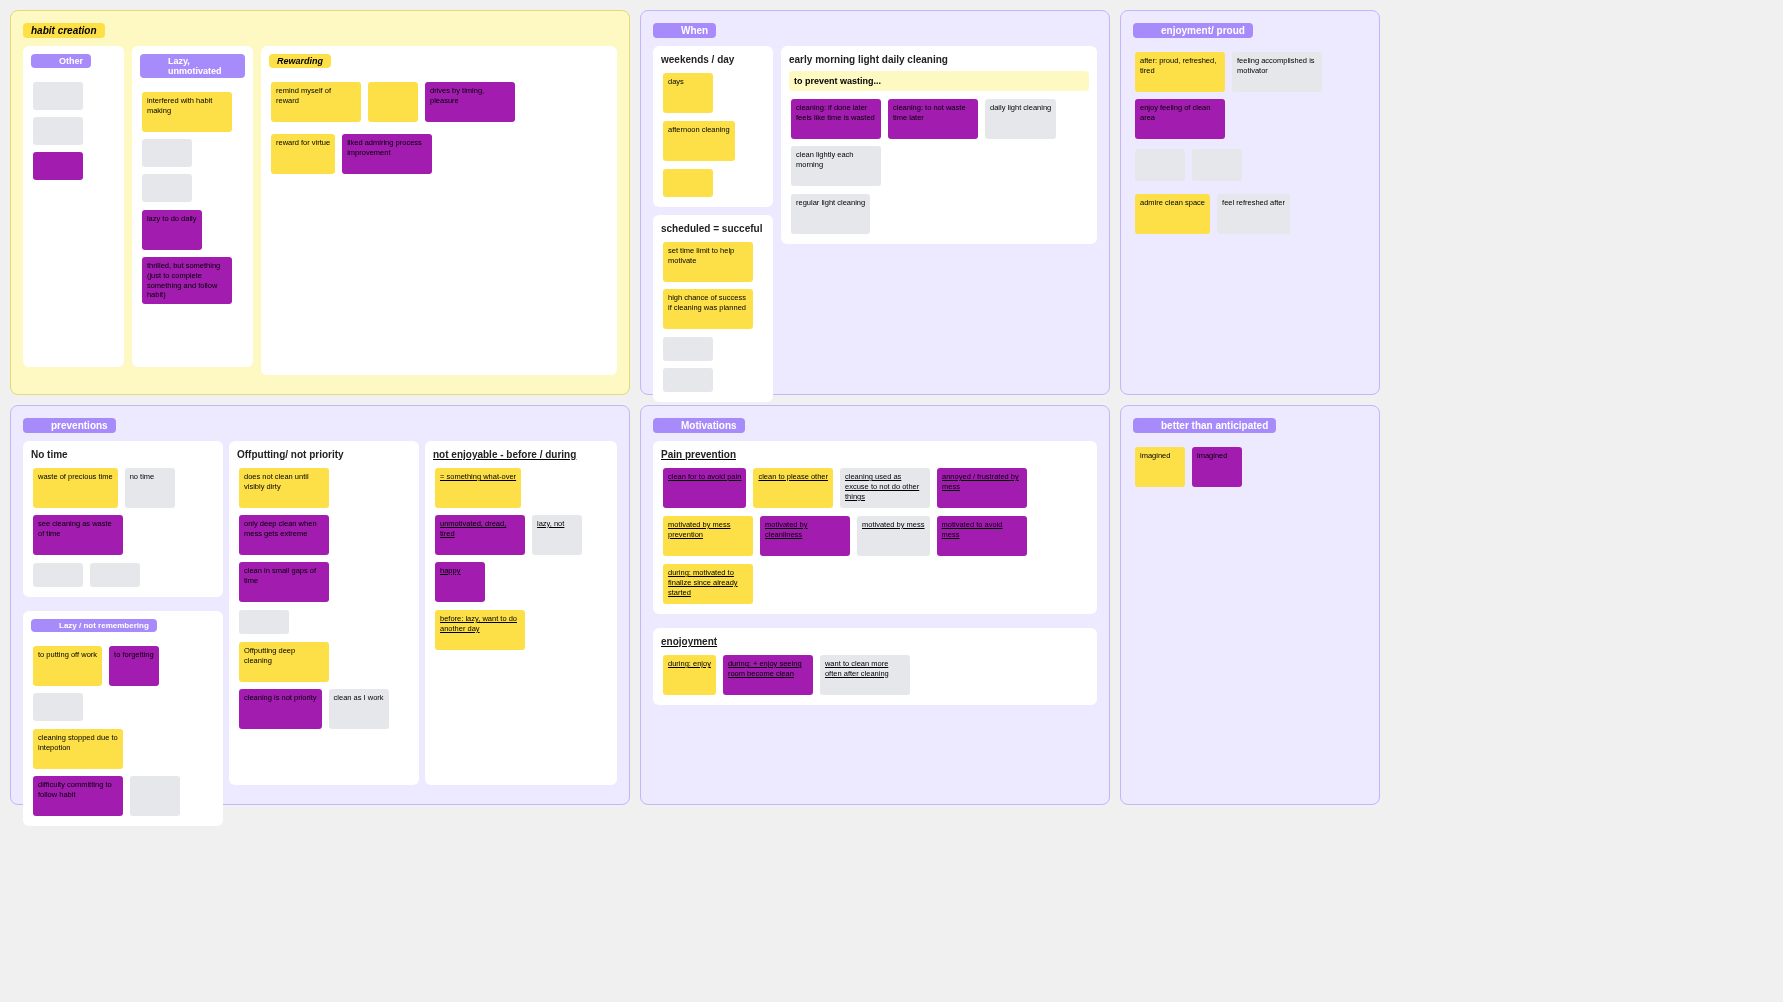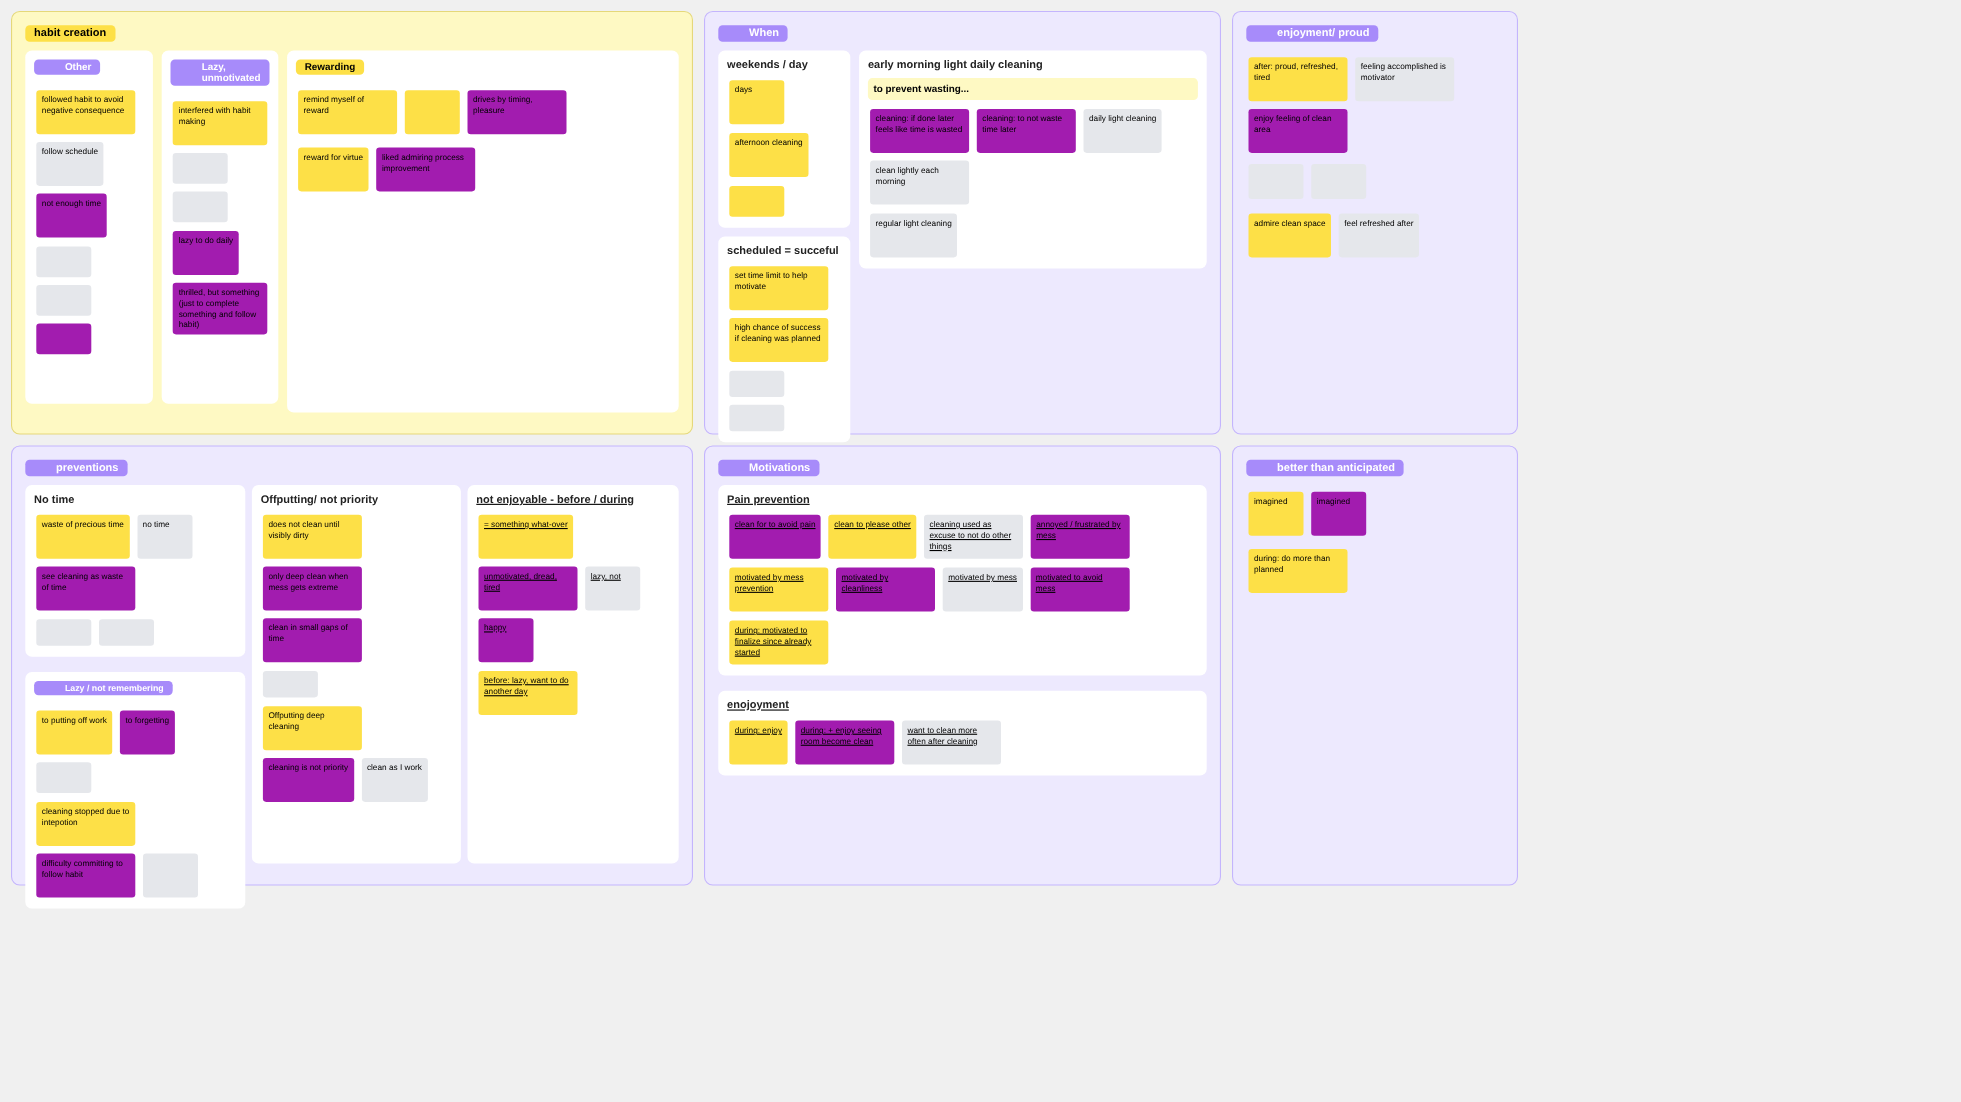--- a/index.html
+++ b/index.html
@@ -20,21 +20,21 @@
     .board-purple { background: #ede9fe; border: 1.5px solid #c4b5fd; }
 
     .board-title {
       display: inline-block;
       padding: 2px 8px;
       border-radius: 4px;
       font-size: 10px;
       font-weight: bold;
       margin-bottom: 8px;
     }
-    .title-yellow { background: #fde047; color: #000; }
+    .title-yellow { background: #fde047; color: #000; font-style: italic; }
     .title-purple { background: #a78bfa; color: #fff; padding-left: 28px; }
 
     .section-box {
       background: white;
       border-radius: 6px;
       padding: 8px;
       margin-bottom: 8px;
     }
     .section-title {
       font-size: 10px;
@@ -89,25 +89,20 @@
 
   <div class="board board-yellow cell-1">
     <span class="board-title title-yellow">habit creation</span>
     <div style="display:flex; gap:8px; height:calc(100% - 30px);">
 
       <div style="flex:0 0 230px; display:flex; flex-direction:row; gap:8px;">
 
         <div class="section-box">
           <span class="board-title title-purple" style="font-size:9px;">Other</span>
           <div class="notes-row">
-            <div class="sticky-note sticky-yellow">followed habit to avoid negative consequence</div>
-            <div class="sticky-note sticky-gray">follow schedule</div>
-            <div class="sticky-note sticky-green">not enough time</div>
-          </div>
-          <div class="notes-row">
             <div class="sticky-note sticky-gray" style="min-height:28px;"></div>
             <div class="sticky-note sticky-gray" style="min-height:28px;"></div>
             <div class="sticky-note sticky-green" style="min-height:28px;"></div>
           </div>
         </div>
 
         <div class="section-box">
           <span class="board-title title-purple" style="font-size:9px;">Lazy, unmotivated</span>
           <div class="notes-row">
             <div class="sticky-note sticky-yellow">interfered with habit making</div>
@@ -304,18 +299,15 @@
       </div>
     </div>
   </div>
 
   <div class="board board-purple cell-6">
     <span class="board-title title-purple">better than anticipated</span>
     <div class="notes-row">
       <div class="sticky-note sticky-yellow">imagined</div>
       <div class="sticky-note sticky-green">imagined</div>
     </div>
-    <div class="notes-row" style="margin-top:8px;">
-      <div class="sticky-note sticky-yellow">during: do more than planned</div>
-    </div>
   </div>
 
 </div>
 
 </body></html>

